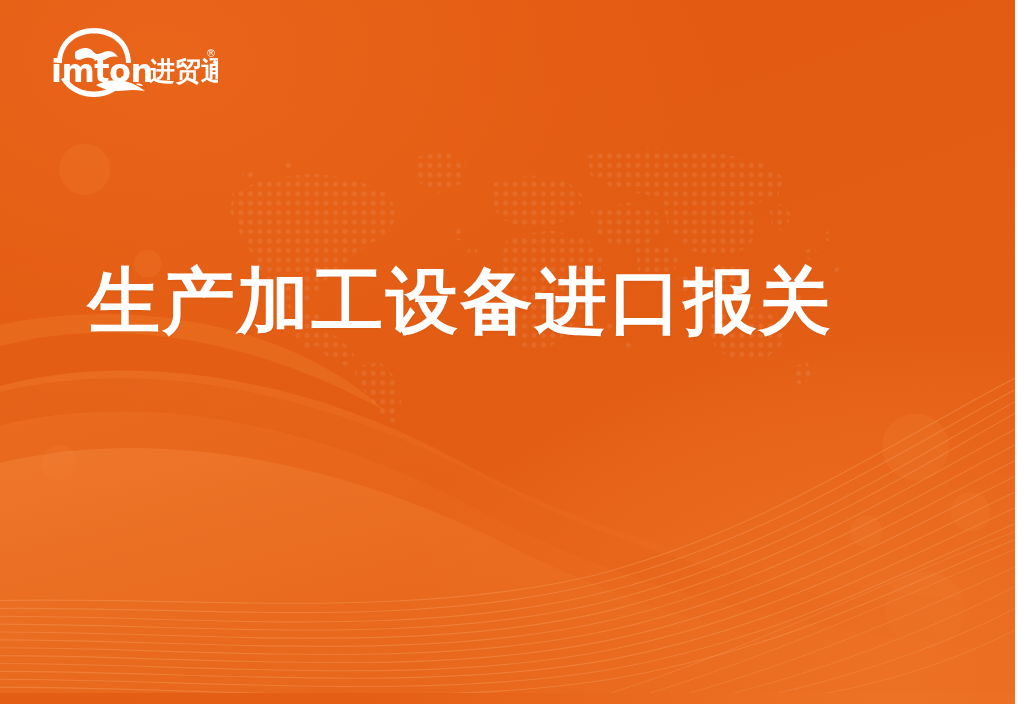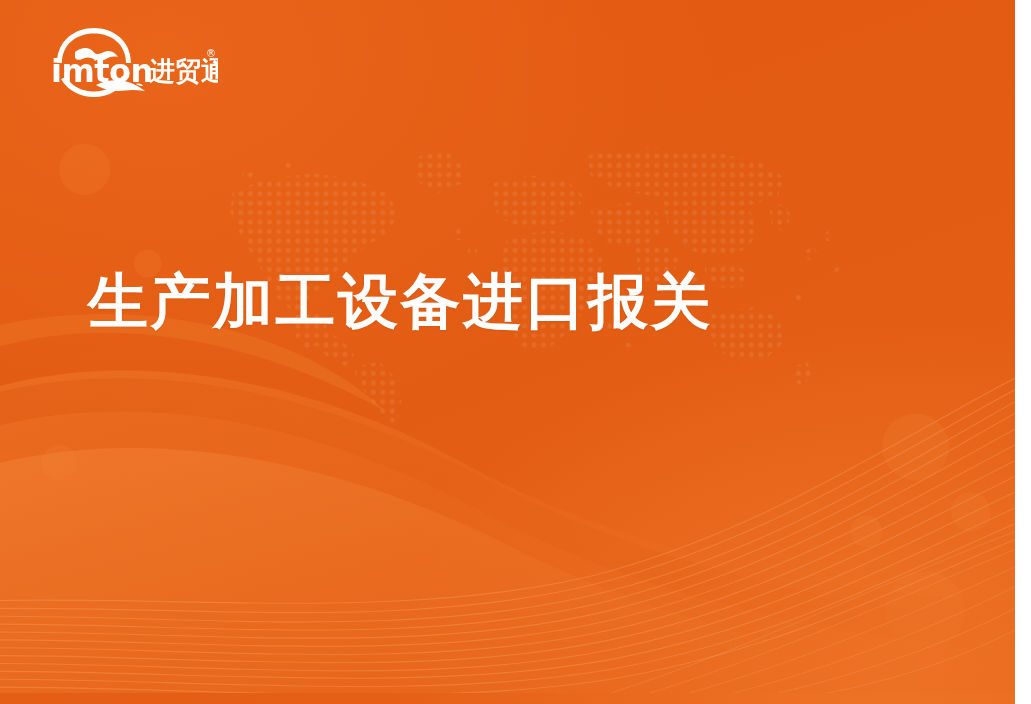--- a/index.html
+++ b/index.html
@@ -54,21 +54,21 @@
     position:absolute;
     left:88px;
     top:236px;
     width:890px;
   }
   .hl-line{
     display:block;
     color:#ffffff;
     font-family:"DejaVu Sans","Liberation Sans",sans-serif;
     font-weight:700;
-    font-size:60px;
+    font-size:72px;
     line-height:130px;
     letter-spacing:2.5px;
     white-space:nowrap;
     text-shadow:0 1px 2px rgba(120,40,0,.10);
   }
 </style>
 </head>
 <body>
 
 <div id="banner">

